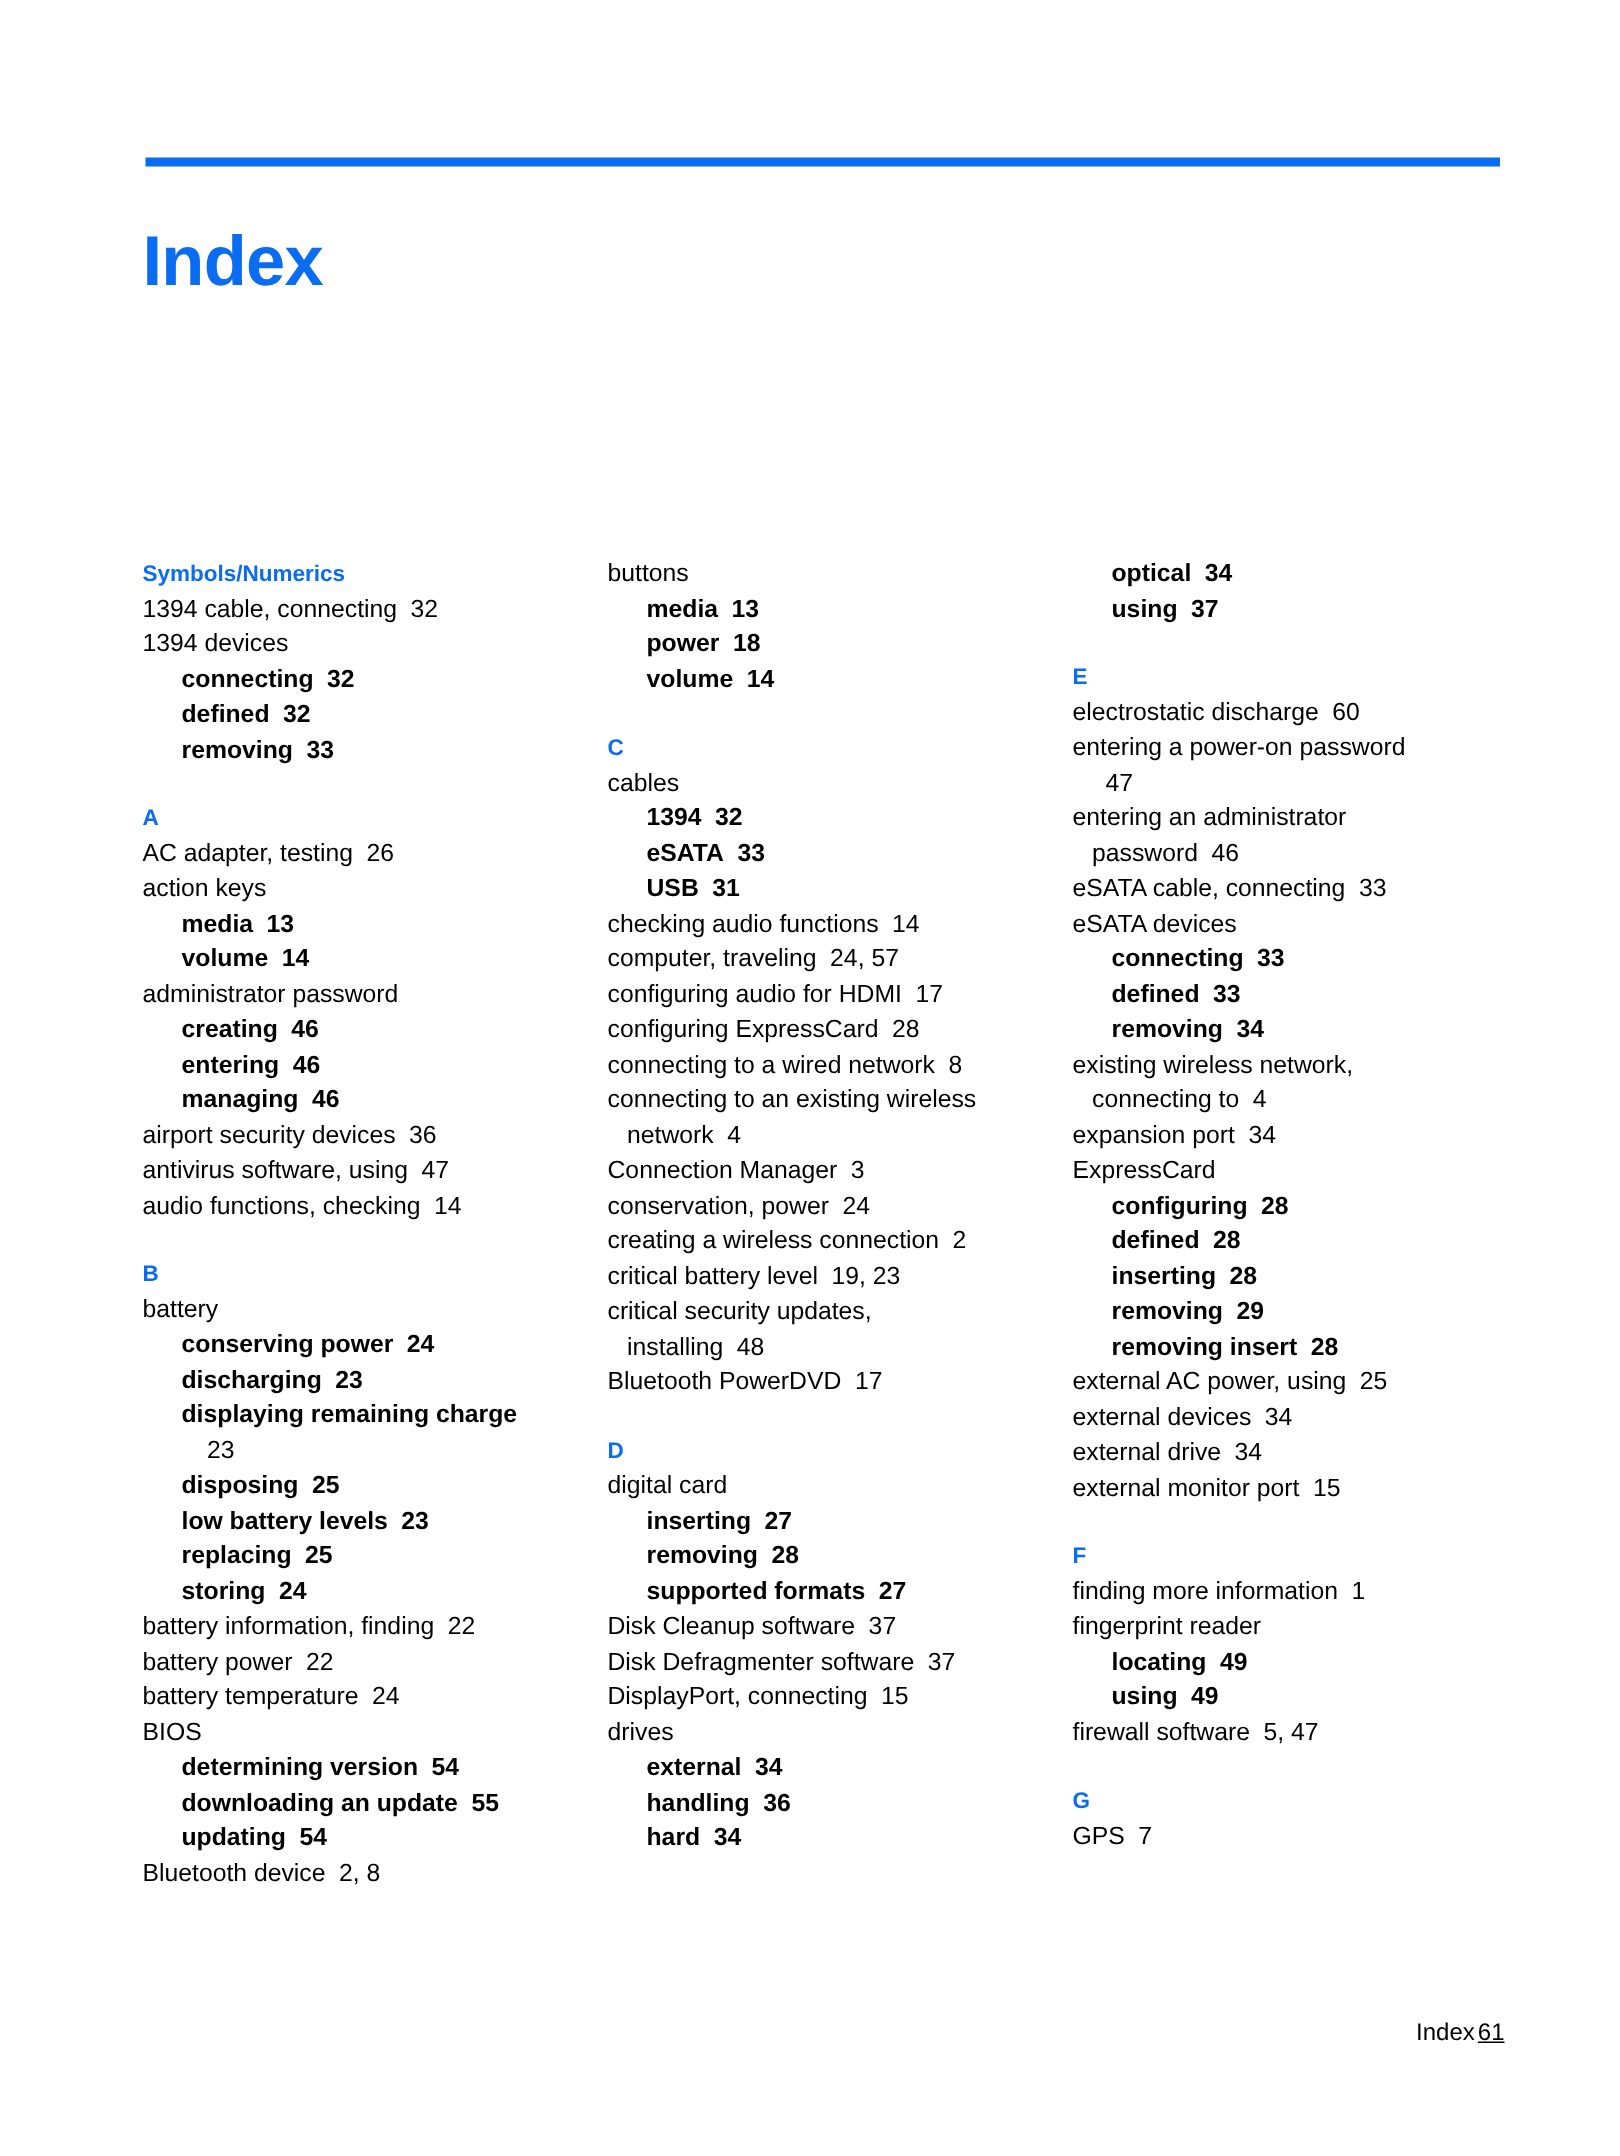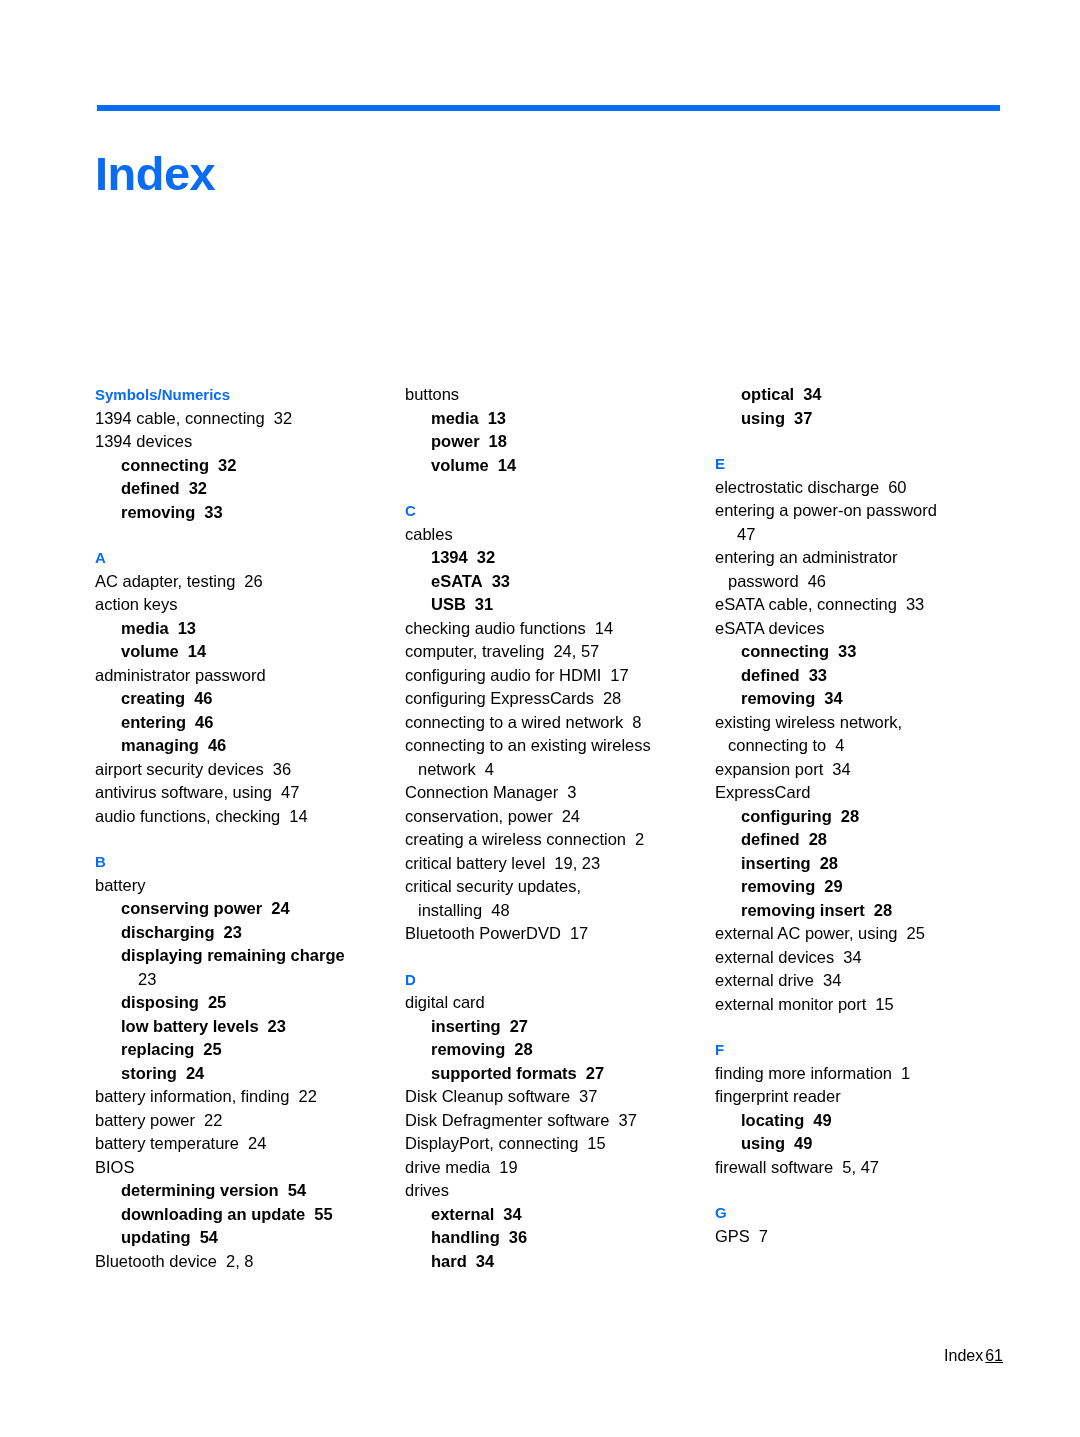--- a/index.html
+++ b/index.html
@@ -56,21 +56,21 @@
   }
 
   .section {
     margin: 0;
   }
   .section + .section {
     margin-top: 22px;
   }
   
   .column > .section:first-child {
-    margin-top: 12px;
+    margin-top: 0;
   }
 
   .letter {
     font-size: 15px;
     font-weight: bold;
     color: #0a6cf0;
     line-height: 23.5px;
     height: 23.5px;
   }
 
@@ -164,42 +164,41 @@
         </div>
         <div class="section">
           <div class="letter">C</div>
           <div class="entry lvl1"><span>cables</span></div>
           <div class="entry lvl2"><span>1394</span><span class="pg">32</span></div>
           <div class="entry lvl2"><span>eSATA</span><span class="pg">33</span></div>
           <div class="entry lvl2"><span>USB</span><span class="pg">31</span></div>
           <div class="entry lvl1"><span>checking audio functions</span><span class="pg">14</span></div>
           <div class="entry lvl1"><span>computer, traveling</span><span class="pg">24, 57</span></div>
           <div class="entry lvl1"><span>configuring audio for HDMI</span><span class="pg">17</span></div>
-          <div class="entry lvl1"><span>configuring ExpressCards</span><span class="pg">28</span></div>
+          <div class="entry lvl1"><span>configuring ExpressCard</span><span class="pg">28</span></div>
           <div class="entry lvl1"><span>connecting to a wired network</span><span class="pg">8</span></div>
           <div class="entry lvl1"><span>connecting to an existing wireless</span></div>
           <div class="entry cont1"><span>network</span><span class="pg">4</span></div>
           <div class="entry lvl1"><span>Connection Manager</span><span class="pg">3</span></div>
           <div class="entry lvl1"><span>conservation, power</span><span class="pg">24</span></div>
           <div class="entry lvl1"><span>creating a wireless connection</span><span class="pg">2</span></div>
           <div class="entry lvl1"><span>critical battery level</span><span class="pg">19, 23</span></div>
           <div class="entry lvl1"><span>critical security updates,</span></div>
           <div class="entry cont1"><span>installing</span><span class="pg">48</span></div>
           <div class="entry lvl1"><span>Bluetooth PowerDVD</span><span class="pg">17</span></div>
         </div>
         <div class="section">
           <div class="letter">D</div>
           <div class="entry lvl1"><span>digital card</span></div>
           <div class="entry lvl2"><span>inserting</span><span class="pg">27</span></div>
           <div class="entry lvl2"><span>removing</span><span class="pg">28</span></div>
           <div class="entry lvl2"><span>supported formats</span><span class="pg">27</span></div>
           <div class="entry lvl1"><span>Disk Cleanup software</span><span class="pg">37</span></div>
           <div class="entry lvl1"><span>Disk Defragmenter software</span><span class="pg">37</span></div>
           <div class="entry lvl1"><span>DisplayPort, connecting</span><span class="pg">15</span></div>
-          <div class="entry lvl1"><span>drive media</span><span class="pg">19</span></div>
           <div class="entry lvl1"><span>drives</span></div>
           <div class="entry lvl2"><span>external</span><span class="pg">34</span></div>
           <div class="entry lvl2"><span>handling</span><span class="pg">36</span></div>
           <div class="entry lvl2"><span>hard</span><span class="pg">34</span></div>
         </div>
       </div>
       <div class="column">
         <div class="section">
           <div class="entry lvl2"><span>optical</span><span class="pg">34</span></div>
           <div class="entry lvl2"><span>using</span><span class="pg">37</span></div>

